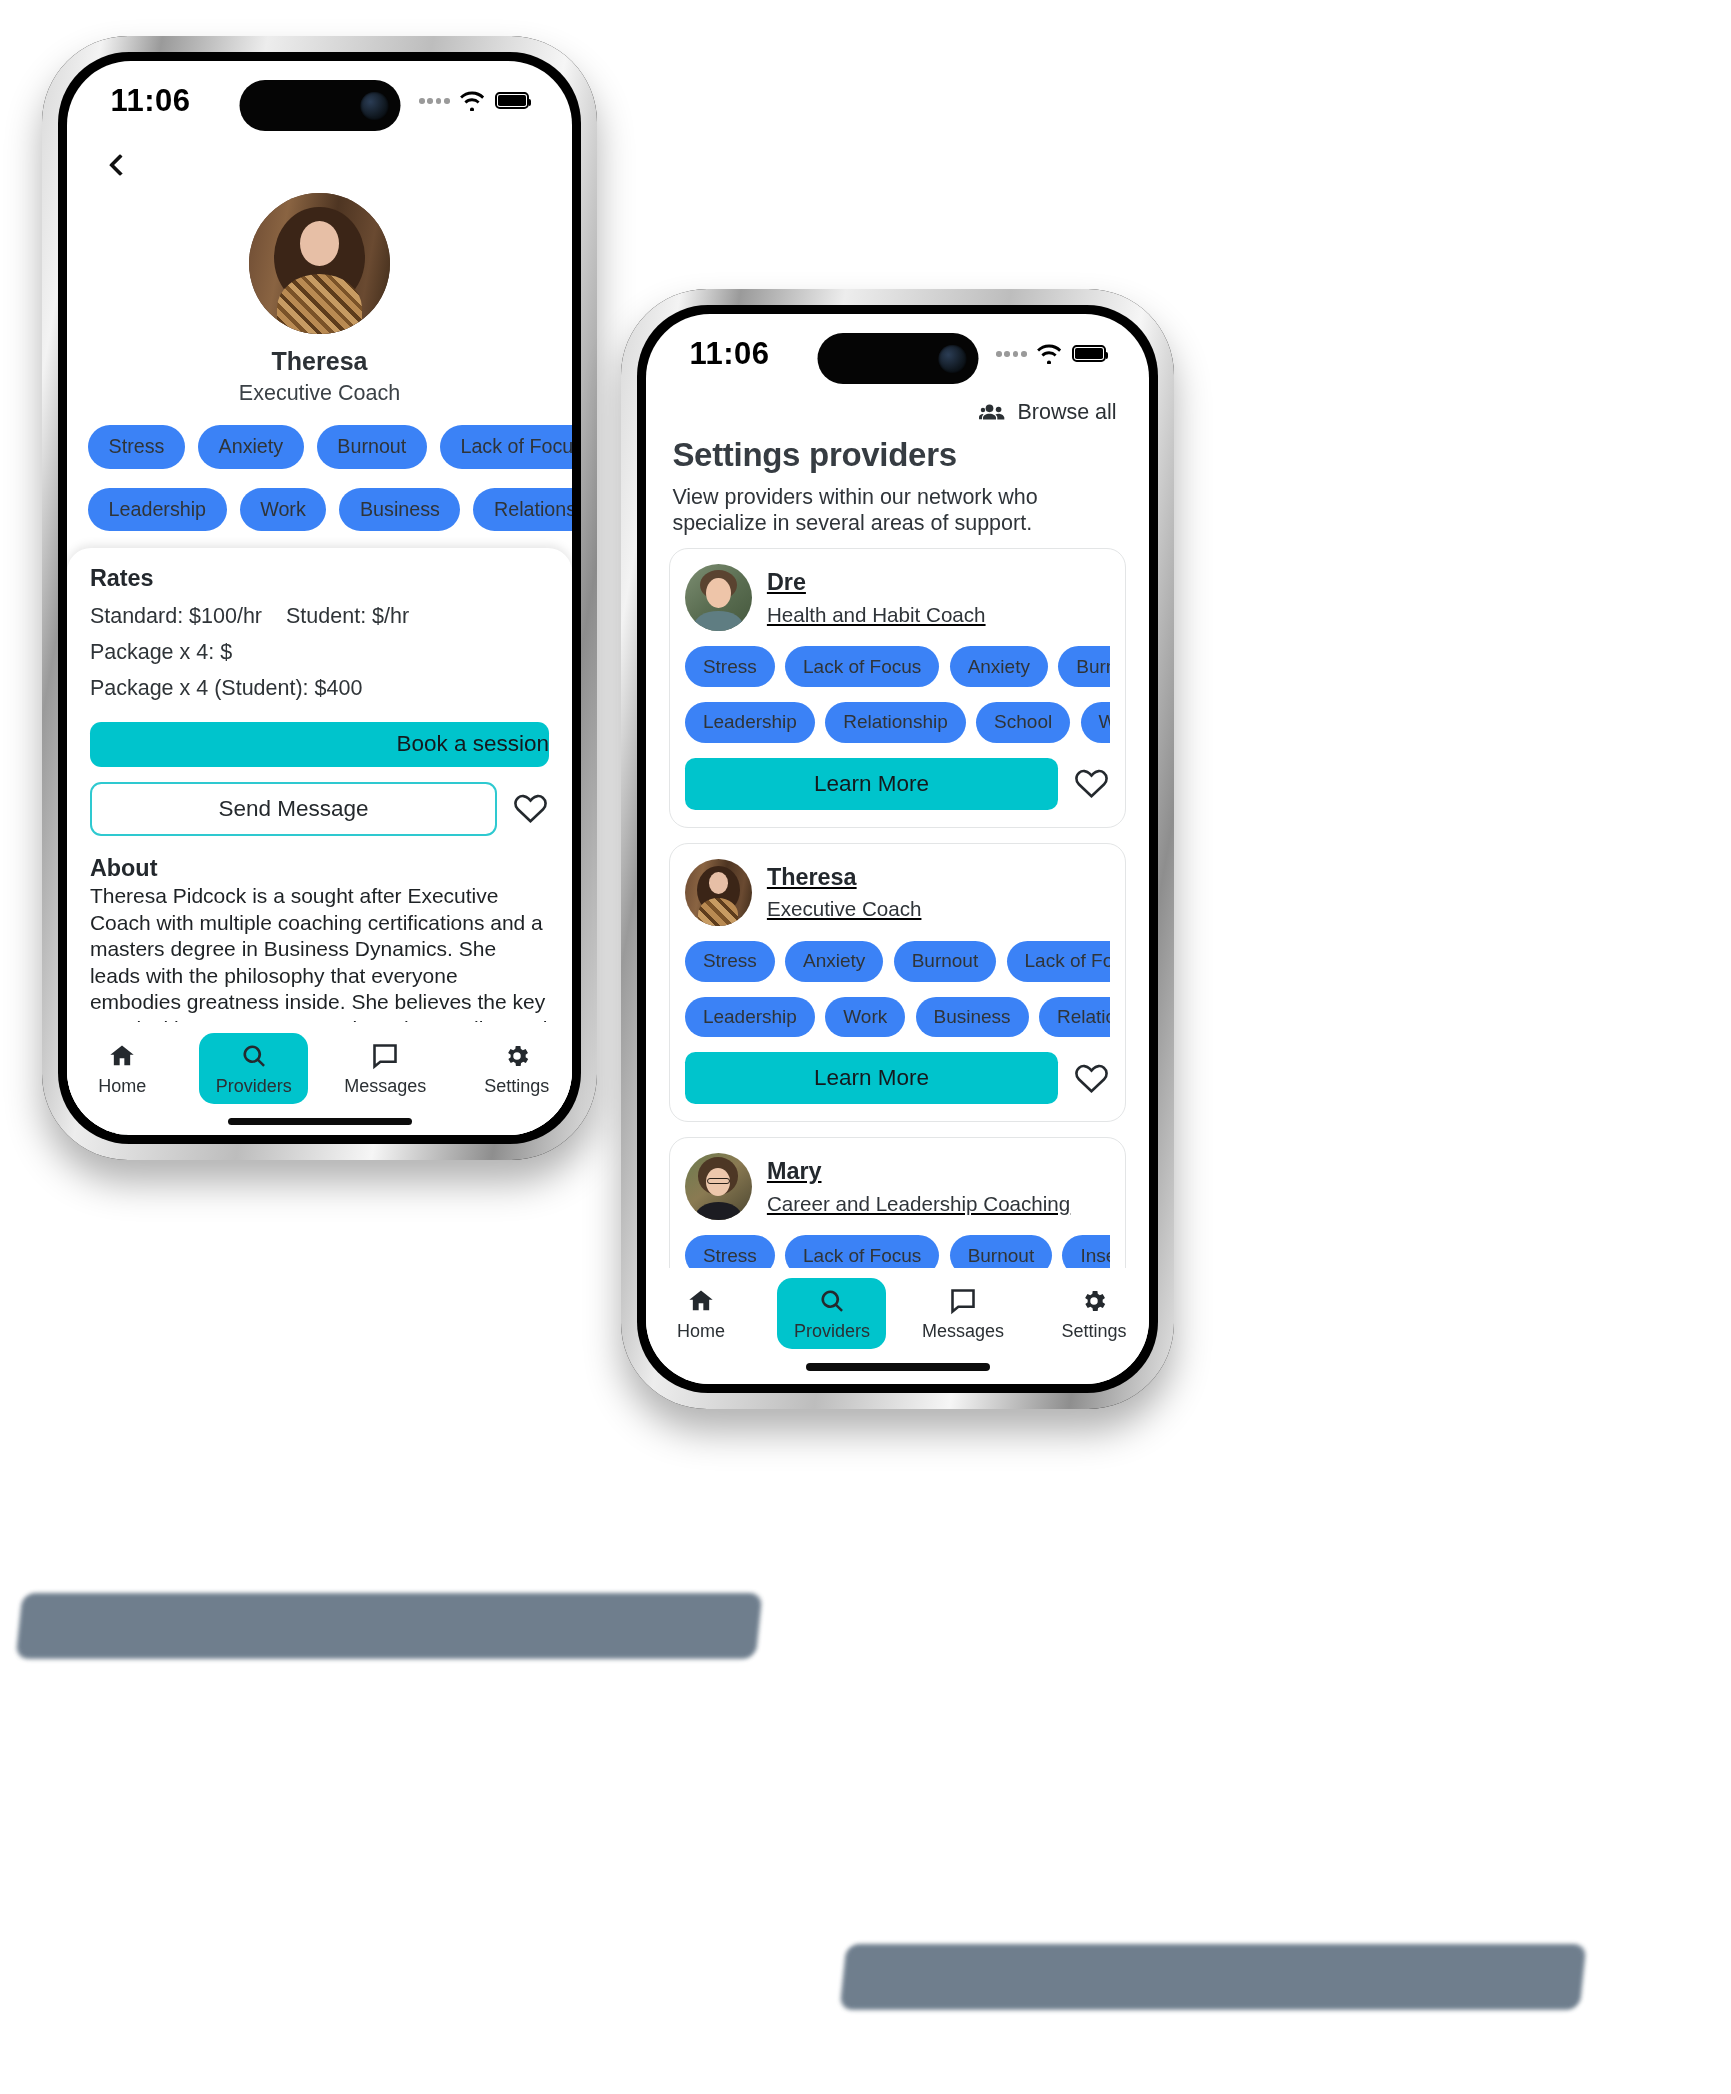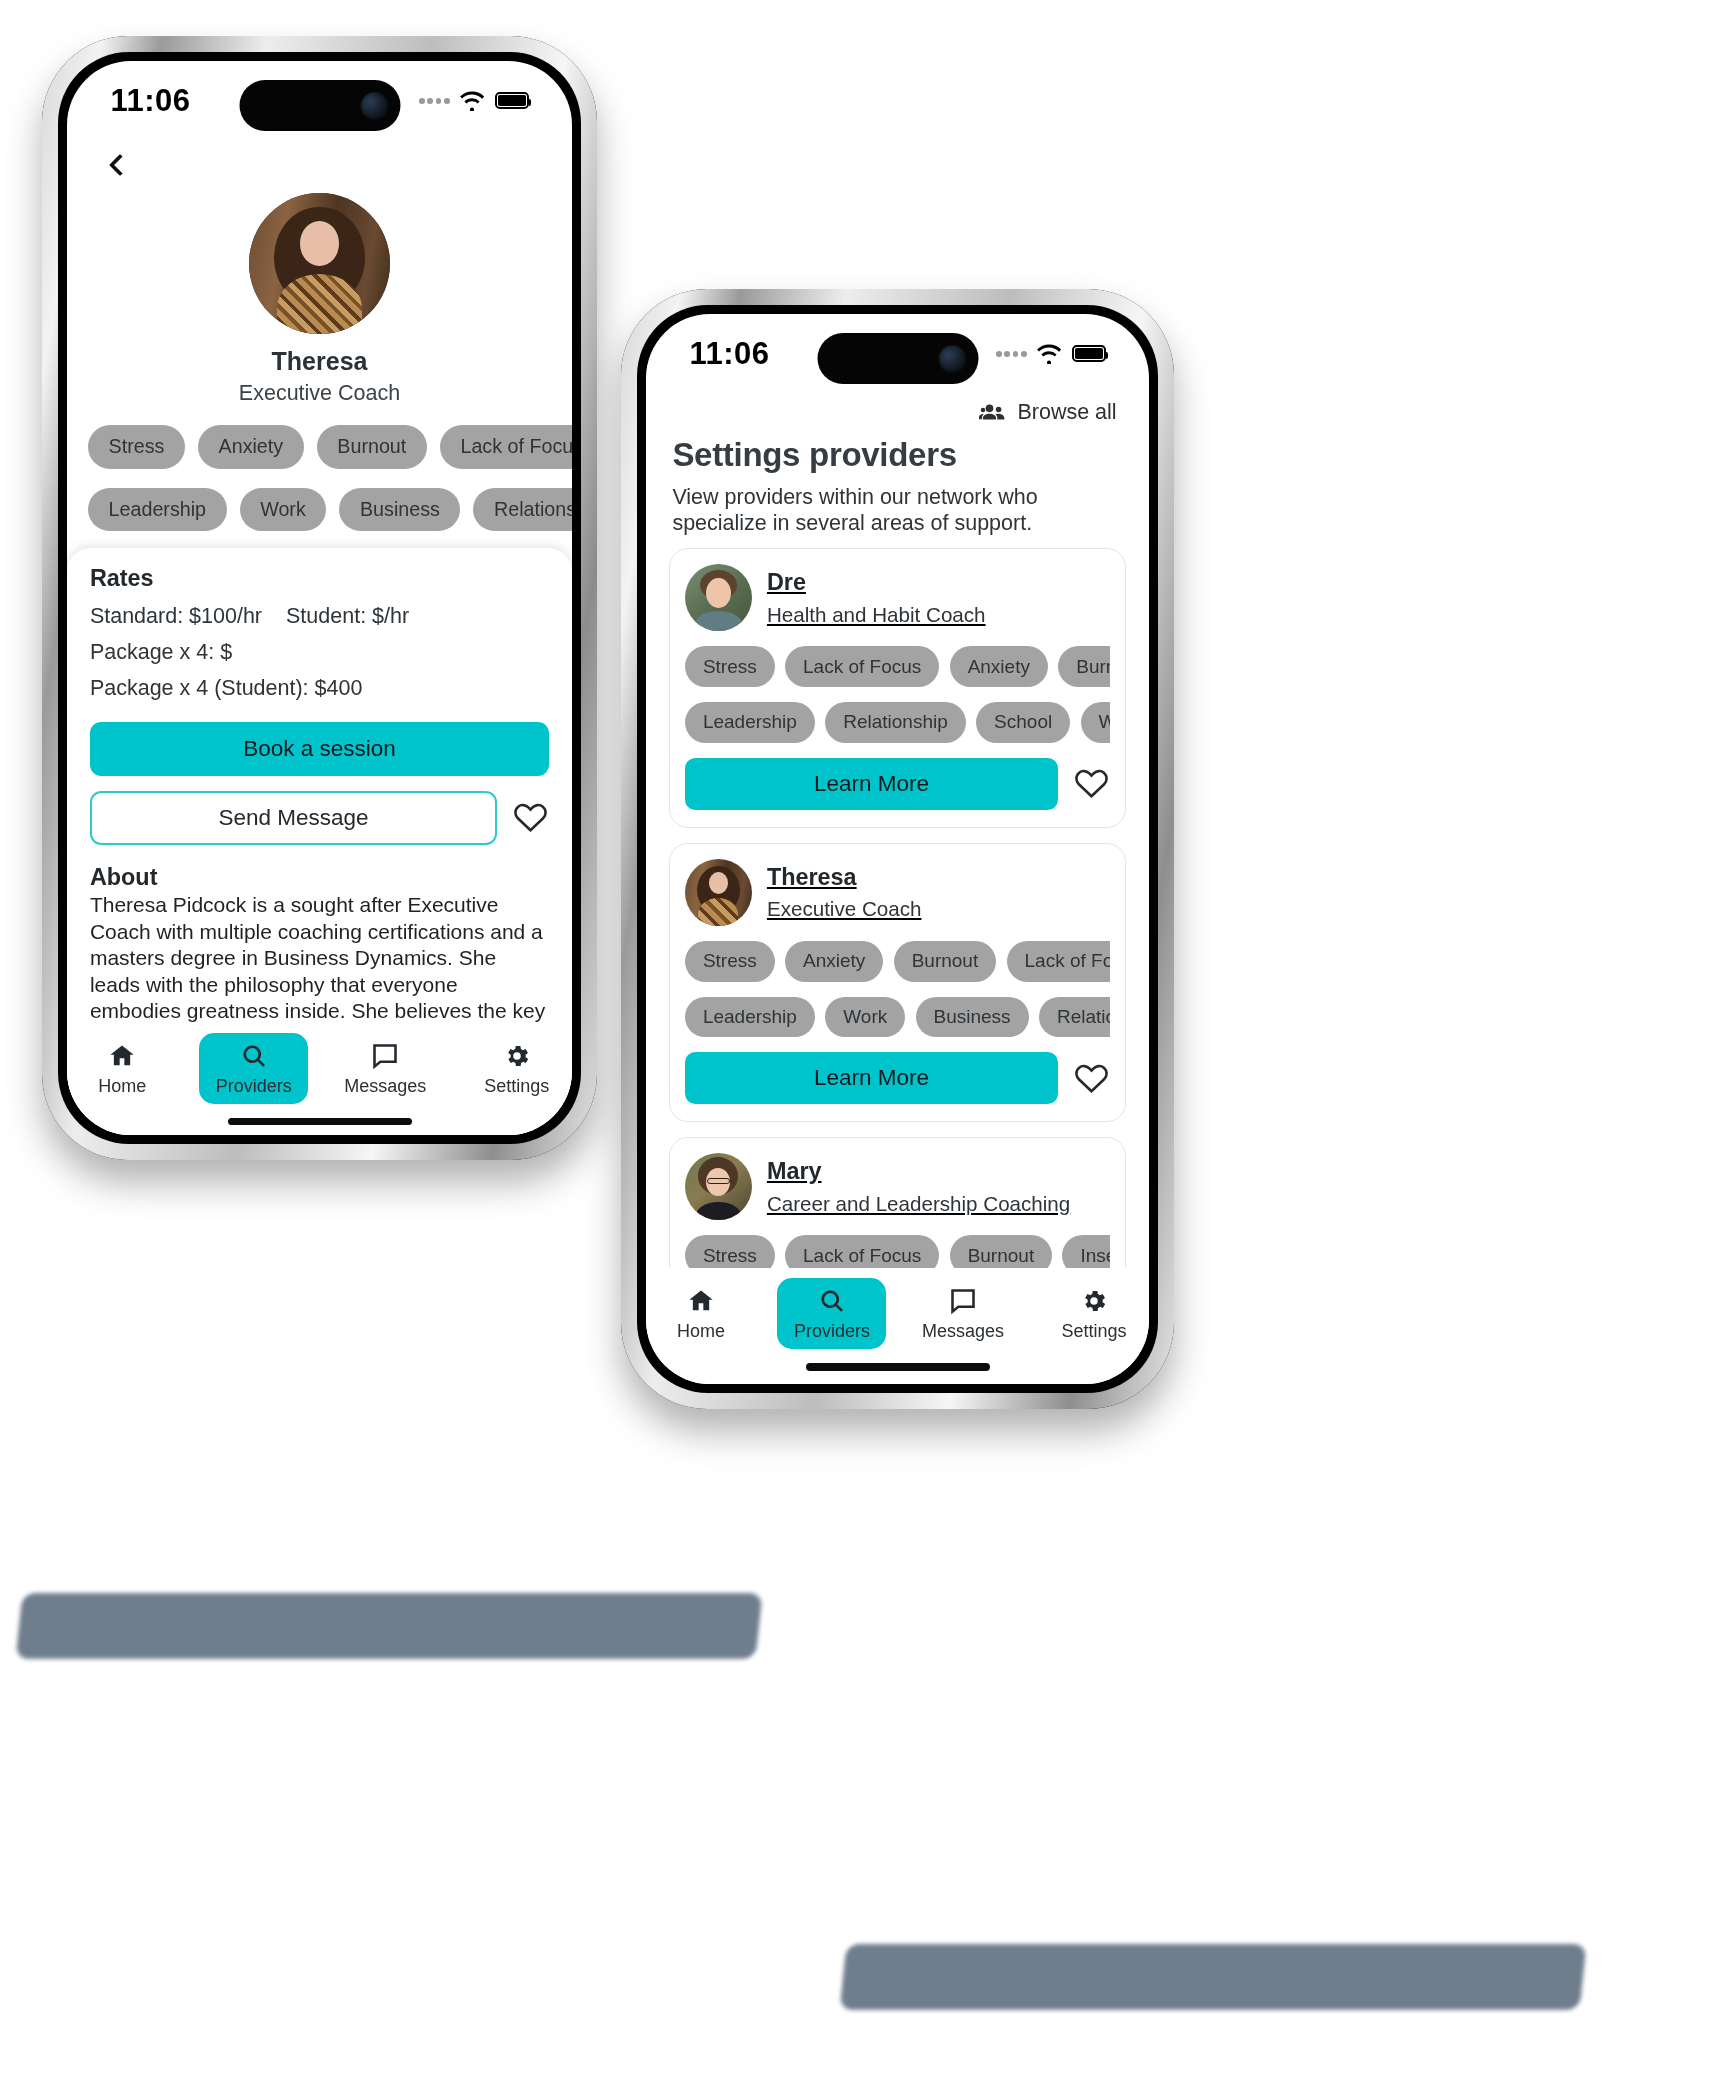--- a/index.html
+++ b/index.html
@@ -110,21 +110,21 @@
     width: 141px; height: 141px; border-radius: 50%;
     margin: 7.5px auto 0; overflow: hidden;
     background: linear-gradient(160deg,#6b4a32,#3d2a1c);
     position: relative;
   }
   .prof-name { text-align: center; font-size: 25px; font-weight: 700; color: #2c3136; margin-top: 13px; }
   .prof-role { text-align: center; font-size: 21.5px; color: #3b4146; margin-top: 5.6px; font-weight: 400;}
 
   .chiprow { display: flex; gap: 13px; padding: 0 20.6px; margin-top: 19px; flex-wrap: nowrap; }
   .chip {
-    background: #a3a3a3; color: #2f3438;
+    background: #3b82f6; color: #2f3438;
     border-radius: 30px; padding: 10.3px 20.6px;
     font-size: 19.7px; white-space: nowrap; flex: 0 0 auto;
   }
 
   .card-panel {
     margin-top: 17px;
     background: #fff;
     border-top-left-radius: 24px; border-top-right-radius: 24px;
     box-shadow: 0 -2.8px 9.4px rgba(0,0,0,.10);
     padding: 17px 22.5px 0 22.5px;
@@ -133,22 +133,22 @@
     overflow: hidden;
   }
   .sec-title { font-size: 23.4px; font-weight: 700; color: #23282d; }
   .rate-line { font-size: 21.5px; color: #2f3438; margin-top: 11.2px; }
   .rate-line .gap { display: inline-block; width: 24px; }
 
   .btn-primary {
     margin-top: 20.6px;
     background: #00c4cc; color: #14191d;
     border: none; border-radius: 11.2px;
-    height: 54px; width: 100%;
-    font-size: 22.5px; font-family: inherit; cursor: pointer;
+    height: 45px; width: 100%;
+    font-size: 22.5px; font-family: inherit; cursor: pointer; text-align: right;
   }
   .btn-row { display: flex; align-items: center; gap: 15px; margin-top: 15px; }
   .btn-outline {
     flex: 1; height: 54px;
     background: #fff; color: #25292d;
     border: 2.3px solid #2ec9d0; border-radius: 11.2px;
     font-size: 22.5px; font-family: inherit; cursor: pointer;
   }
   .heart {
     width: 37px; height: 37px; flex: 0 0 auto; cursor: pointer;

